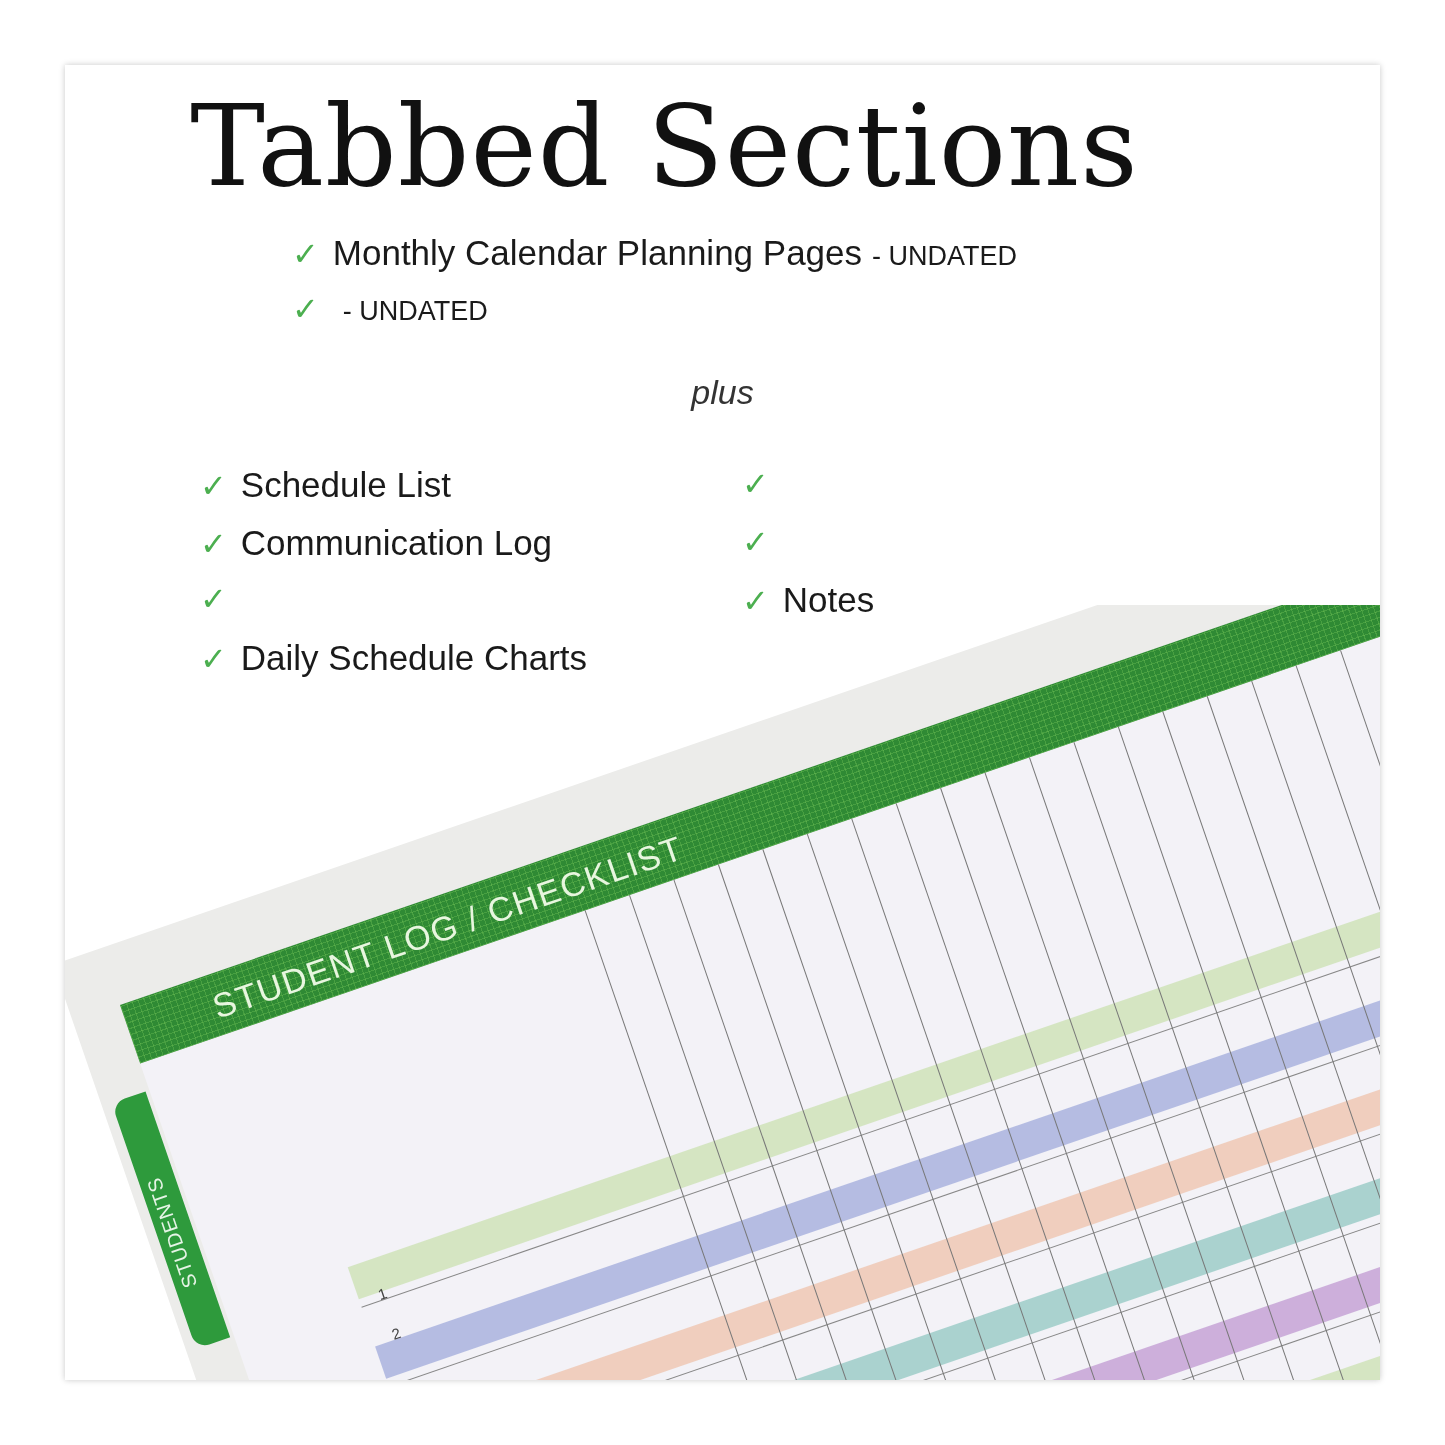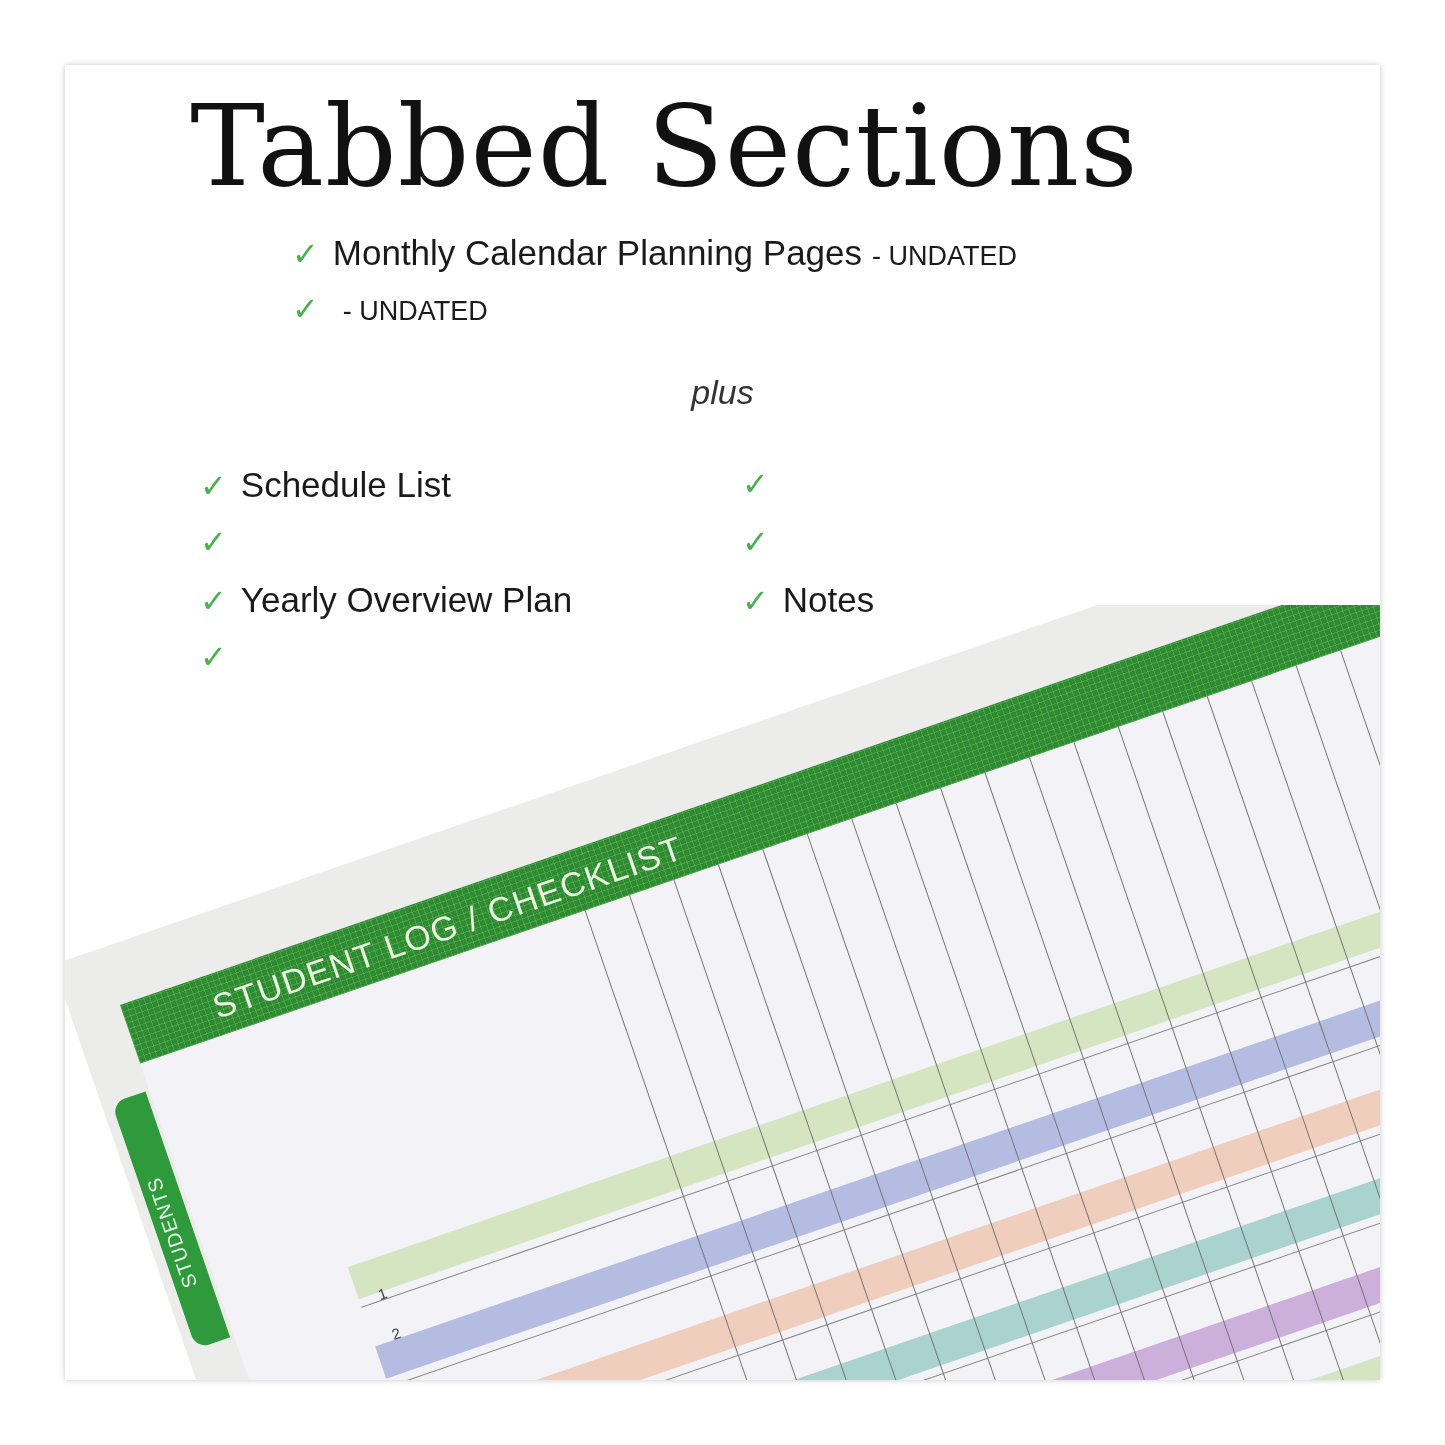--- a/index.html
+++ b/index.html
@@ -94,27 +94,28 @@
 
   <div class="plus">plus</div>
 
   <div class="col col-left">
     <div class="item">
         <span class="check">✓</span>
         <span>Schedule List</span>
       </div>
     <div class="item">
         <span class="check">✓</span>
+        <span>Communication Log</span>
       </div>
     <div class="item">
         <span class="check">✓</span>
-        <span>Yearly Overview Plan</span>
       </div>
     <div class="item">
         <span class="check">✓</span>
+        <span>Daily Schedule Charts</span>
       </div>
   </div>
 
   <div class="col col-right">
     <div class="item">
         <span class="check">✓</span>
       </div>
     <div class="item">
         <span class="check">✓</span>
       </div>

